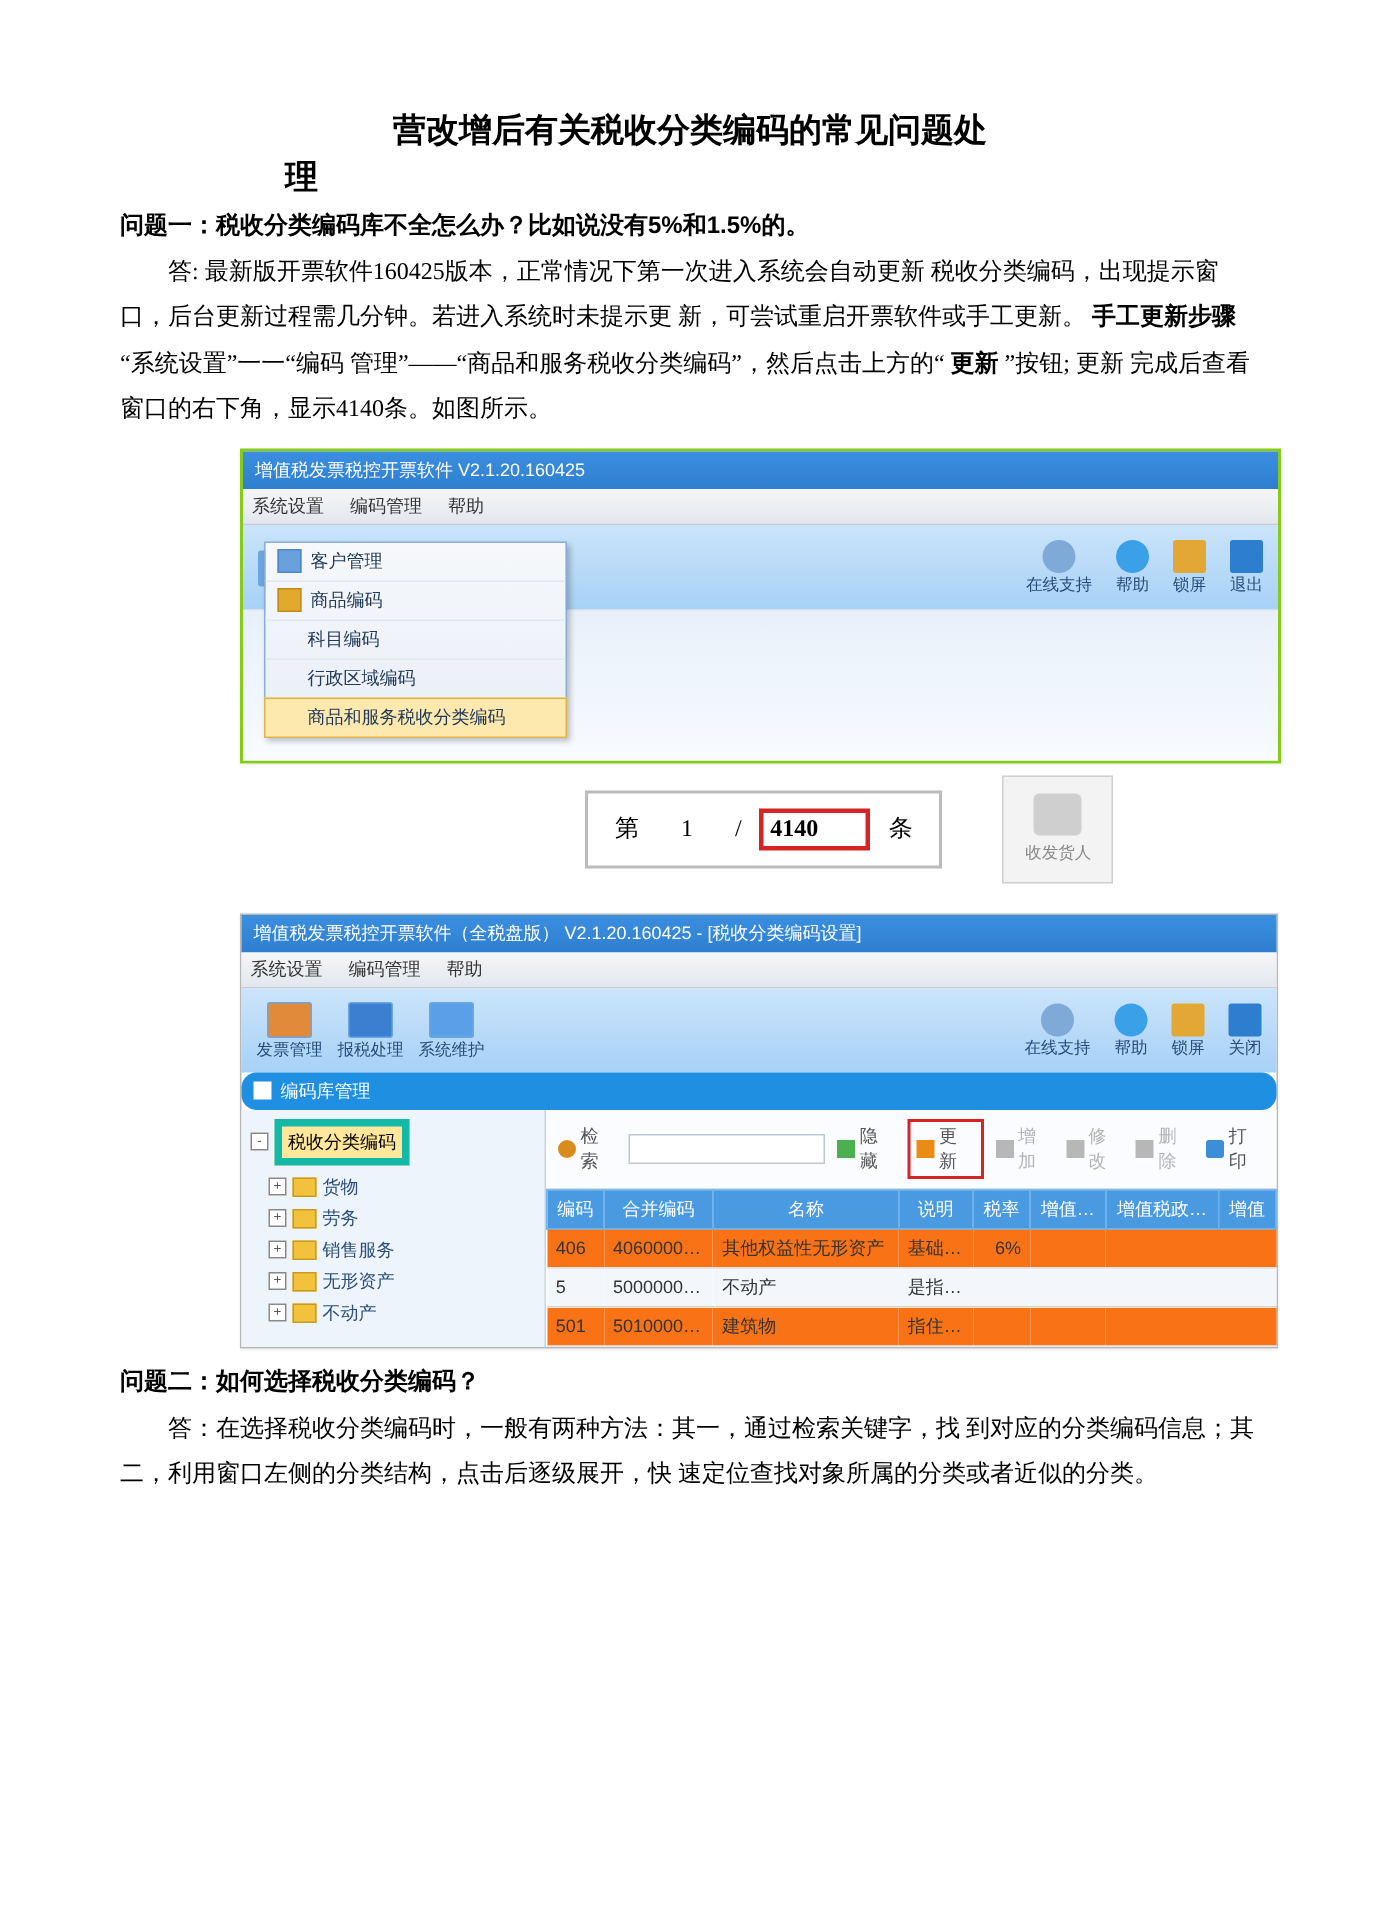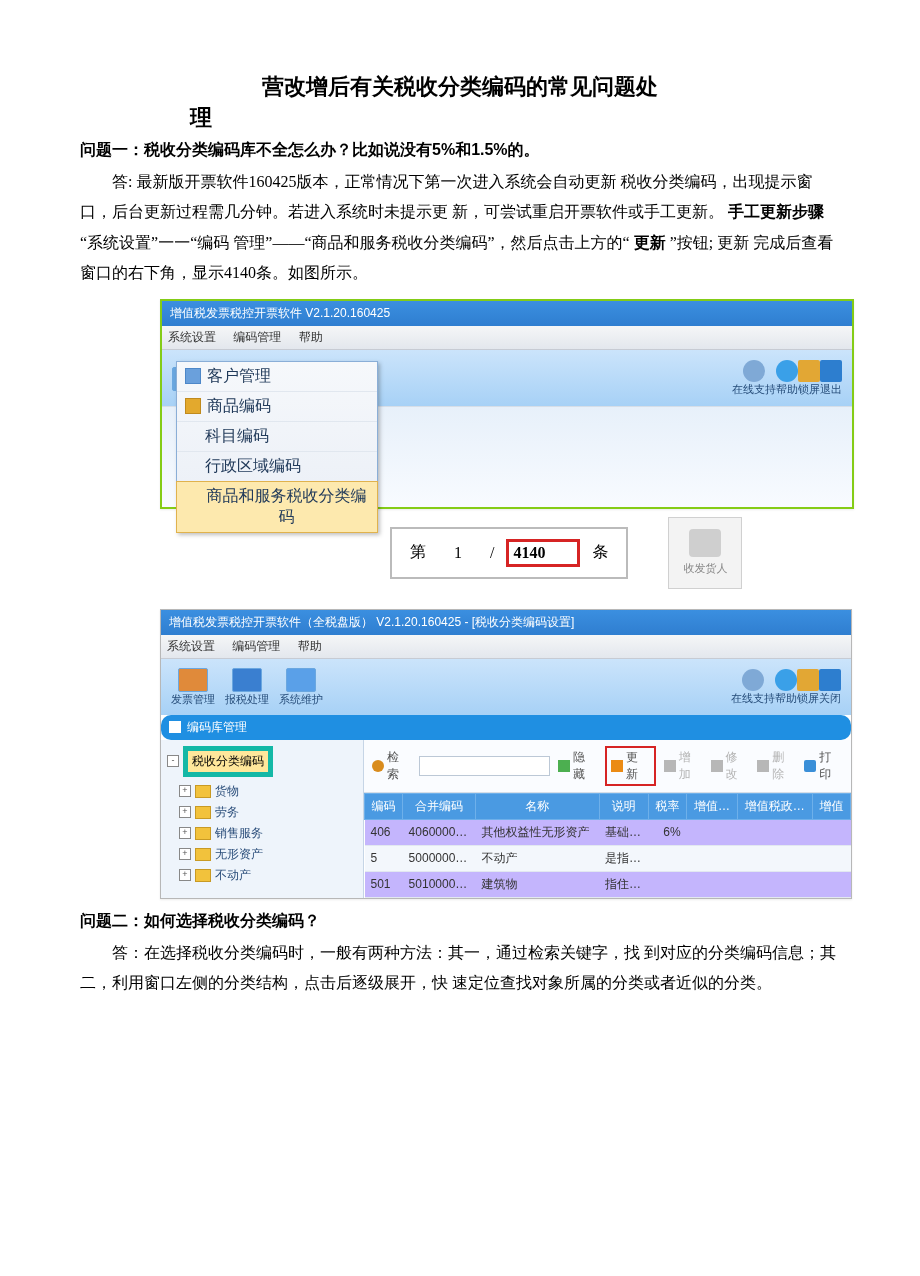--- a/index.html
+++ b/index.html
@@ -65,40 +65,40 @@
     display:flex;
     justify-content:space-between;
     align-items:center;
     background: linear-gradient(#cbe4fb,#a7d1f6);
     padding: 6px 10px 4px;
     min-height: 46px;
   }
   .tb-left { display:flex; gap:10px; align-items:flex-end; }
   .tb-item { display:flex; flex-direction:column; align-items:center; font-size:11px;color:#264d7a;}
   .tb-item .ic { width:28px; height:22px; background:#6aa7e0; border:1px solid #6aa7e0; border-radius:2px;}
-  .tb-right { display:flex; align-items:flex-end; }
+  .tb-right { display:flex; gap:16px; align-items:flex-end; }
   .tb-ritem { display:flex; flex-direction:column; align-items:center; font-size:11px; color:#264d7a;}
   .tb-ritem .ric { width:22px;height:22px;border-radius:50%;}
   .ric.sup{background:#7fa9d6;} .ric.help{background:#3aa0e8;border-radius:50%;} .ric.lock{background:#e2a734;border-radius:2px;} .ric.exit{background:#2d7ecf;border-radius:2px;}
   .ric.close{background:#2d7ecf;border-radius:2px;}
 
   .app1 .body {
     position:relative; height:100px; background: linear-gradient(#e7f0fa,#f8fbff);
     border-top:1px solid #d6dee8;
   }
   .dropdown {
     position:absolute; left:14px; top:-46px;
     width:200px;
     background: linear-gradient(#f6f8fb,#e9eef6);
     border:1px solid #8aaed7;
     box-shadow: 2px 2px 4px rgba(0,0,0,.25);
   }
   .dropdown .dd-item {
     display:flex; align-items:center; gap:6px;
-    padding:4px 8px; font-size:16px; color:#213a5a;
+    padding:4px 8px; font-size:12px; color:#213a5a;
     border-bottom:1px solid #e1e7ef;
     text-align:center;
   }
   .dropdown .dd-item:last-child{ background:#fde9ae; border:1px solid #e0b24d; margin:-1px;}
   .dd-ic{ width:14px;height:14px; background:#6aa0dc; border:1px solid #4d87c8;}
   .dd-ic.y{background:#e3a92d;border-color:#c08a1d;}
   
   .pagerow { display:flex; justify-content:flex-start; gap:40px; margin:8px 0 0 310px; align-items:center;}
   .pagebox { display:flex; align-items:center; gap:12px; border:2px solid #bbb; padding:10px 18px; font-family:"SimSun"; font-size:16px;}
   .pagebox .num1{ display:inline-block; width:40px; text-align:center;}
@@ -144,21 +144,21 @@
   .si.hide{background:#4caf50;}
   .si.upd{background:#eb8b15;}
   .si.add{background:#b7b7b7;}
   .si.mod{background:#b7b7b7;}
   .si.del{background:#b7b7b7;}
   .si.print{background:#3a8fd8;border-radius:2px;}
   .sbtn.updbox{ border:2px solid #d62424; padding:1px 4px;}
   .sbtn.dim{ color:#b4b4b4;}
   table.tdata{ width:100%; border-collapse:collapse; font-size:12px;}
   table.tdata th{ background:#4a9ae2; color:#fff; font-weight:normal; padding:4px 6px; border:1px solid #6eb0ea; text-align:center;}
-  table.tdata td{ padding:4px 6px; border-bottom:1px solid #e2e8f0; color:#333; background:#c4b5fd;}
+  table.tdata td{ padding:4px 6px; border-bottom:1px solid #e2e8f0; color:#333; background:#f97316;}
   table.tdata tr:nth-child(even) td{ background:#f3f7fc;}
 
 </style>
 </head>
 <body>
 
 <div class="title">
   <span>营改增后有关税收分类编码的常见问题处</span>
 </div>
 <div class="title title-sub">

